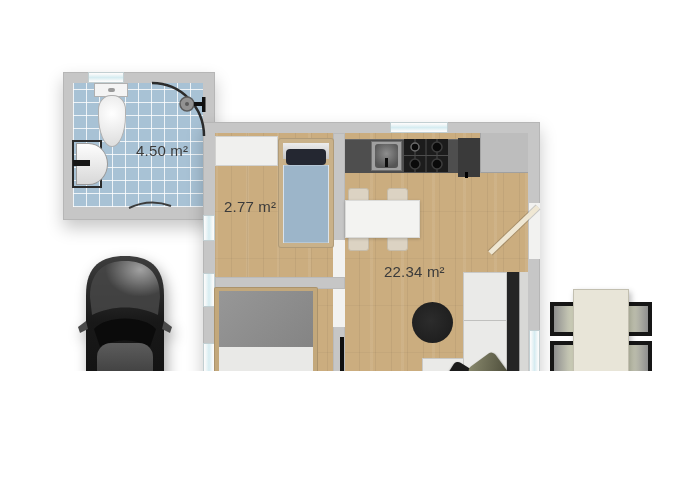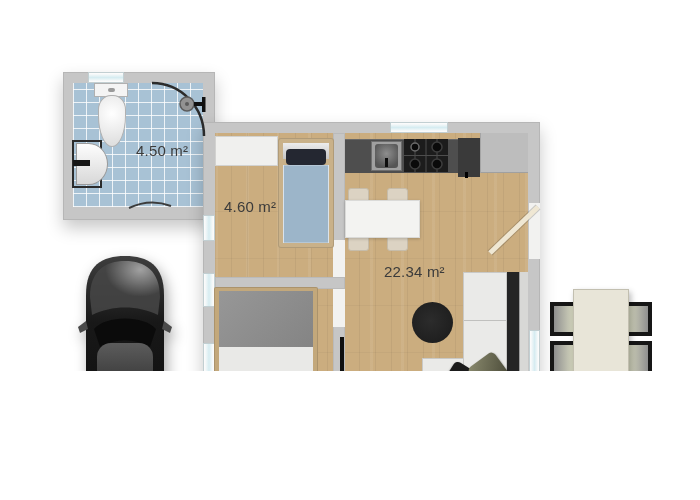--- a/index.html
+++ b/index.html
@@ -147,16 +147,16 @@
     <path d="M86,68 L94,74 L92,80 L84,76 Z" fill="#4a4a4a"></path>
   </svg>
 
   <div class="abs patio-chair-l" style="left:550px;top:302px;width:30px;height:34px;"></div>
   <div class="abs patio-chair-l" style="left:550px;top:341px;width:30px;height:34px;"></div>
   <div class="abs patio-chair-r" style="left:622px;top:302px;width:30px;height:34px;"></div>
   <div class="abs patio-chair-r" style="left:622px;top:341px;width:30px;height:34px;"></div>
   <div class="abs" style="left:573px;top:289px;width:56px;height:100px;background:var(--patio-table,#e8e5d8);border:1px solid #c2bfb0;box-shadow:2px 3px 6px rgba(0,0,0,.28);"></div>
 
   <div class="abs label" style="left:136px;top:142px;">4.50 m²</div>
-  <div class="abs label" style="left:224px;top:198px;">4.60 m²</div>
+  <div class="abs label" style="left:224px;top:198px;">2.77 m²</div>
   <div class="abs label" style="left:384px;top:263px;">22.34 m²</div>
 
 </div>
 
 </body></html>

